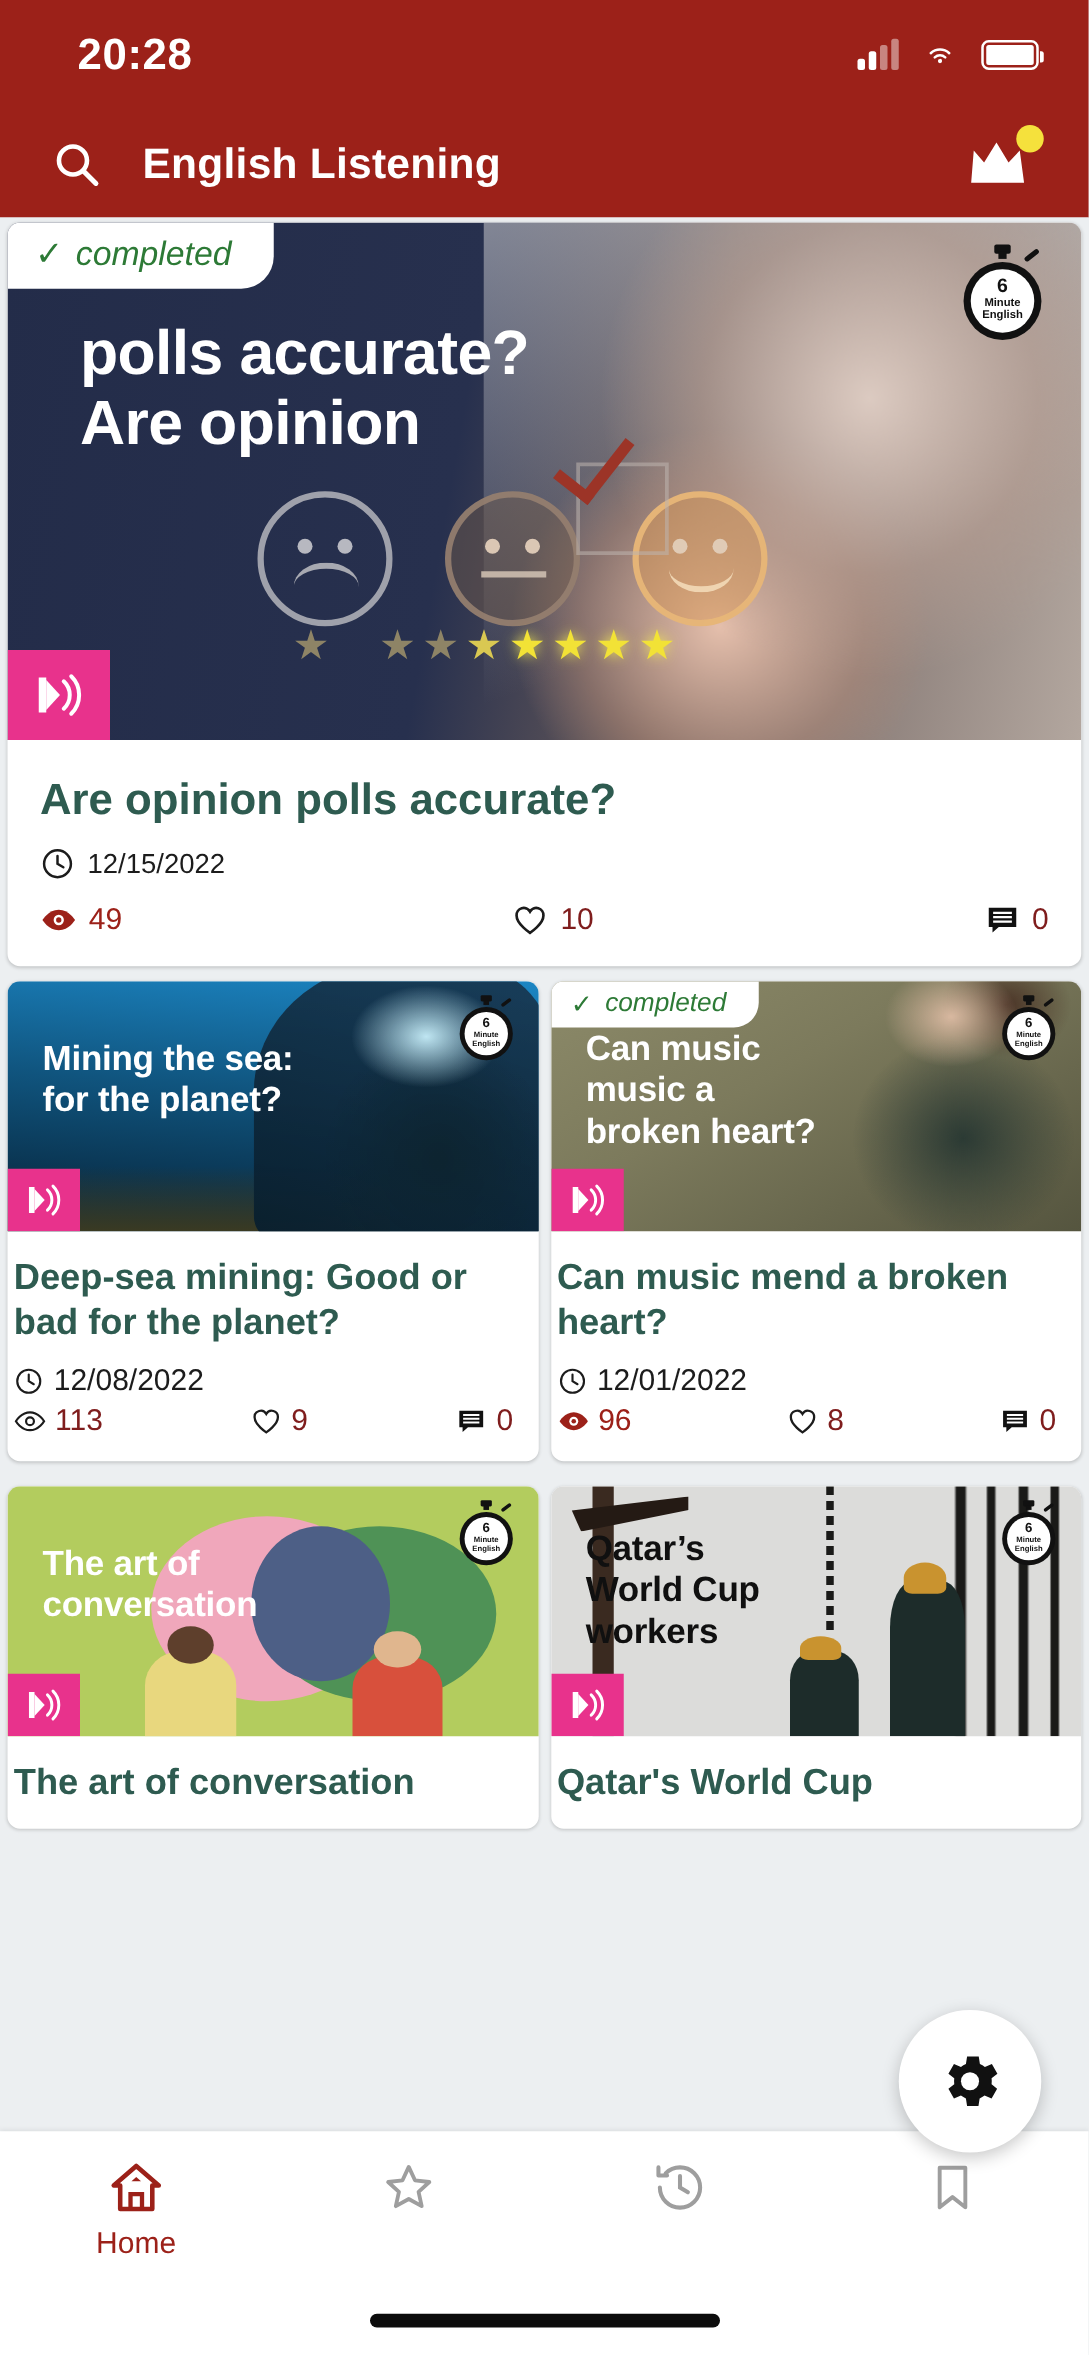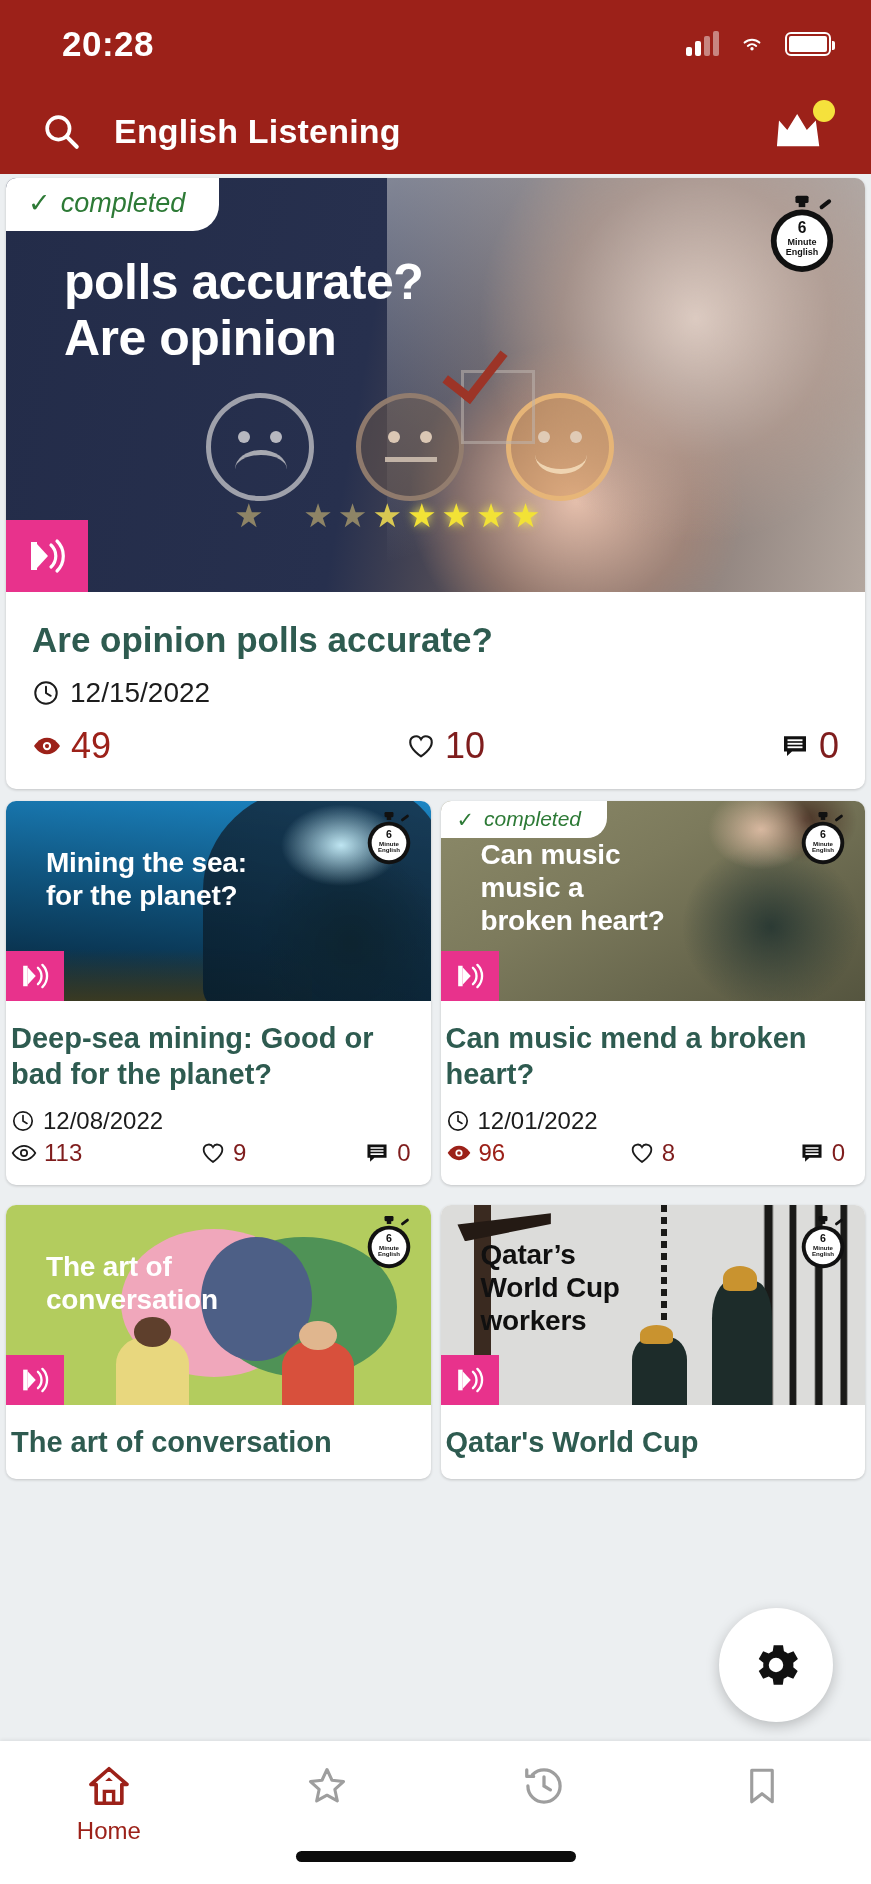--- a/index.html
+++ b/index.html
@@ -119,34 +119,34 @@
 
   .card-body{ padding:26px 26px 22px 26px; }
   .card-title{
     color:#2e5b50; font-weight:600; line-height:1.24;
   }
   .hero .card-title{ font-size:35px; }
   .meta-date{
     display:flex; align-items:center; gap:10px;
     margin-top:16px; color:#1c1c1c; 
   }
-  .hero .meta-date{ font-size:28px; }
+  .hero .meta-date{ font-size:22px; }
   .stats{ display:flex; align-items:center; margin-top:16px; }
   .stats .st{ display:flex; align-items:center; gap:9px; color:#7f1d1d; }
-  .hero .stats .st{ font-size:36px; }
+  .hero .stats .st{ font-size:24px; }
   .stats .st.views{ flex:0 0 auto; }
   .stats .spacer{ flex:1; }
   .st.read{ color:#9c2119; }
 
   
   .grid{ display:flex; gap:10px; padding:0 6px; margin-top:12px; }
   .col{ flex:1; display:flex; flex-direction:column; gap:20px; min-width:0; }
   .gcard .thumb{ position:relative; height:200px; width:100%; overflow:hidden; }
   .gcard .thumb .g-head{
-    position:absolute; left:40px; top:46px; z-index:3;
+    position:absolute; left:28px; top:46px; z-index:3;
     color:#fff; font-size:28px; font-weight:800; line-height:1.17; letter-spacing:-.2px;
   }
   .gcard .thumb .stopwatch{ width:56px; height:56px; right:14px; top:10px; }
   .gcard .bbc-badge{ width:58px; height:50px; }
   .gcard .completed-tab{ padding:6px 26px 7px 16px; border-bottom-right-radius:20px; }
   .gcard .completed-tab .tick,.gcard .completed-tab .txt{ font-size:21px; }
   .gcard .card-body{ padding:20px 20px 18px 5px; }
   .gcard .card-title{ font-size:29px; }
   .gcard .meta-date{ font-size:24px; margin-top:14px; gap:8px;}
   .gcard .stats{ margin-top:4px; }
@@ -197,21 +197,21 @@
   .art-qatar .w1:after{ content:""; position:absolute; left:18%; top:-12%; width:58%; height:20%; background:#c9932f; border-radius:50% 50% 20% 20%; }
   .art-qatar .w2{ position:absolute; right:42%; bottom:0; width:13%; height:34%; background:#1d2c2a; border-radius:34% 34% 0 0; }
   .art-qatar .w2:after{ content:""; position:absolute; left:16%; top:-18%; width:60%; height:28%; background:#c9932f; border-radius:50% 50% 20% 20%; }
   .art-qatar .g-head{ color:#101010 !important; }
 
   
   .partial{ overflow:hidden; }
 
   
   .bottomnav{
-    position:absolute; left:0; right:0; bottom:0; height:143px;
+    position:absolute; left:0; right:0; bottom:0; height:179px;
     background:#fff; display:flex; align-items:flex-start; padding-top:22px;
     box-shadow:0 -1px 4px rgba(0,0,0,.08); z-index:20;
   }
   .navitem{ flex:1; display:flex; flex-direction:column; align-items:center; gap:8px; cursor:pointer;}
   .navlabel{ font-size:24px; color:#9c2119; font-weight:500; }
   .homebar{
     position:absolute; left:50%; transform:translateX(-50%); bottom:22px;
     width:280px; height:11px; background:#0c0c0c; border-radius:7px; z-index:30;
   }
   .fab{

